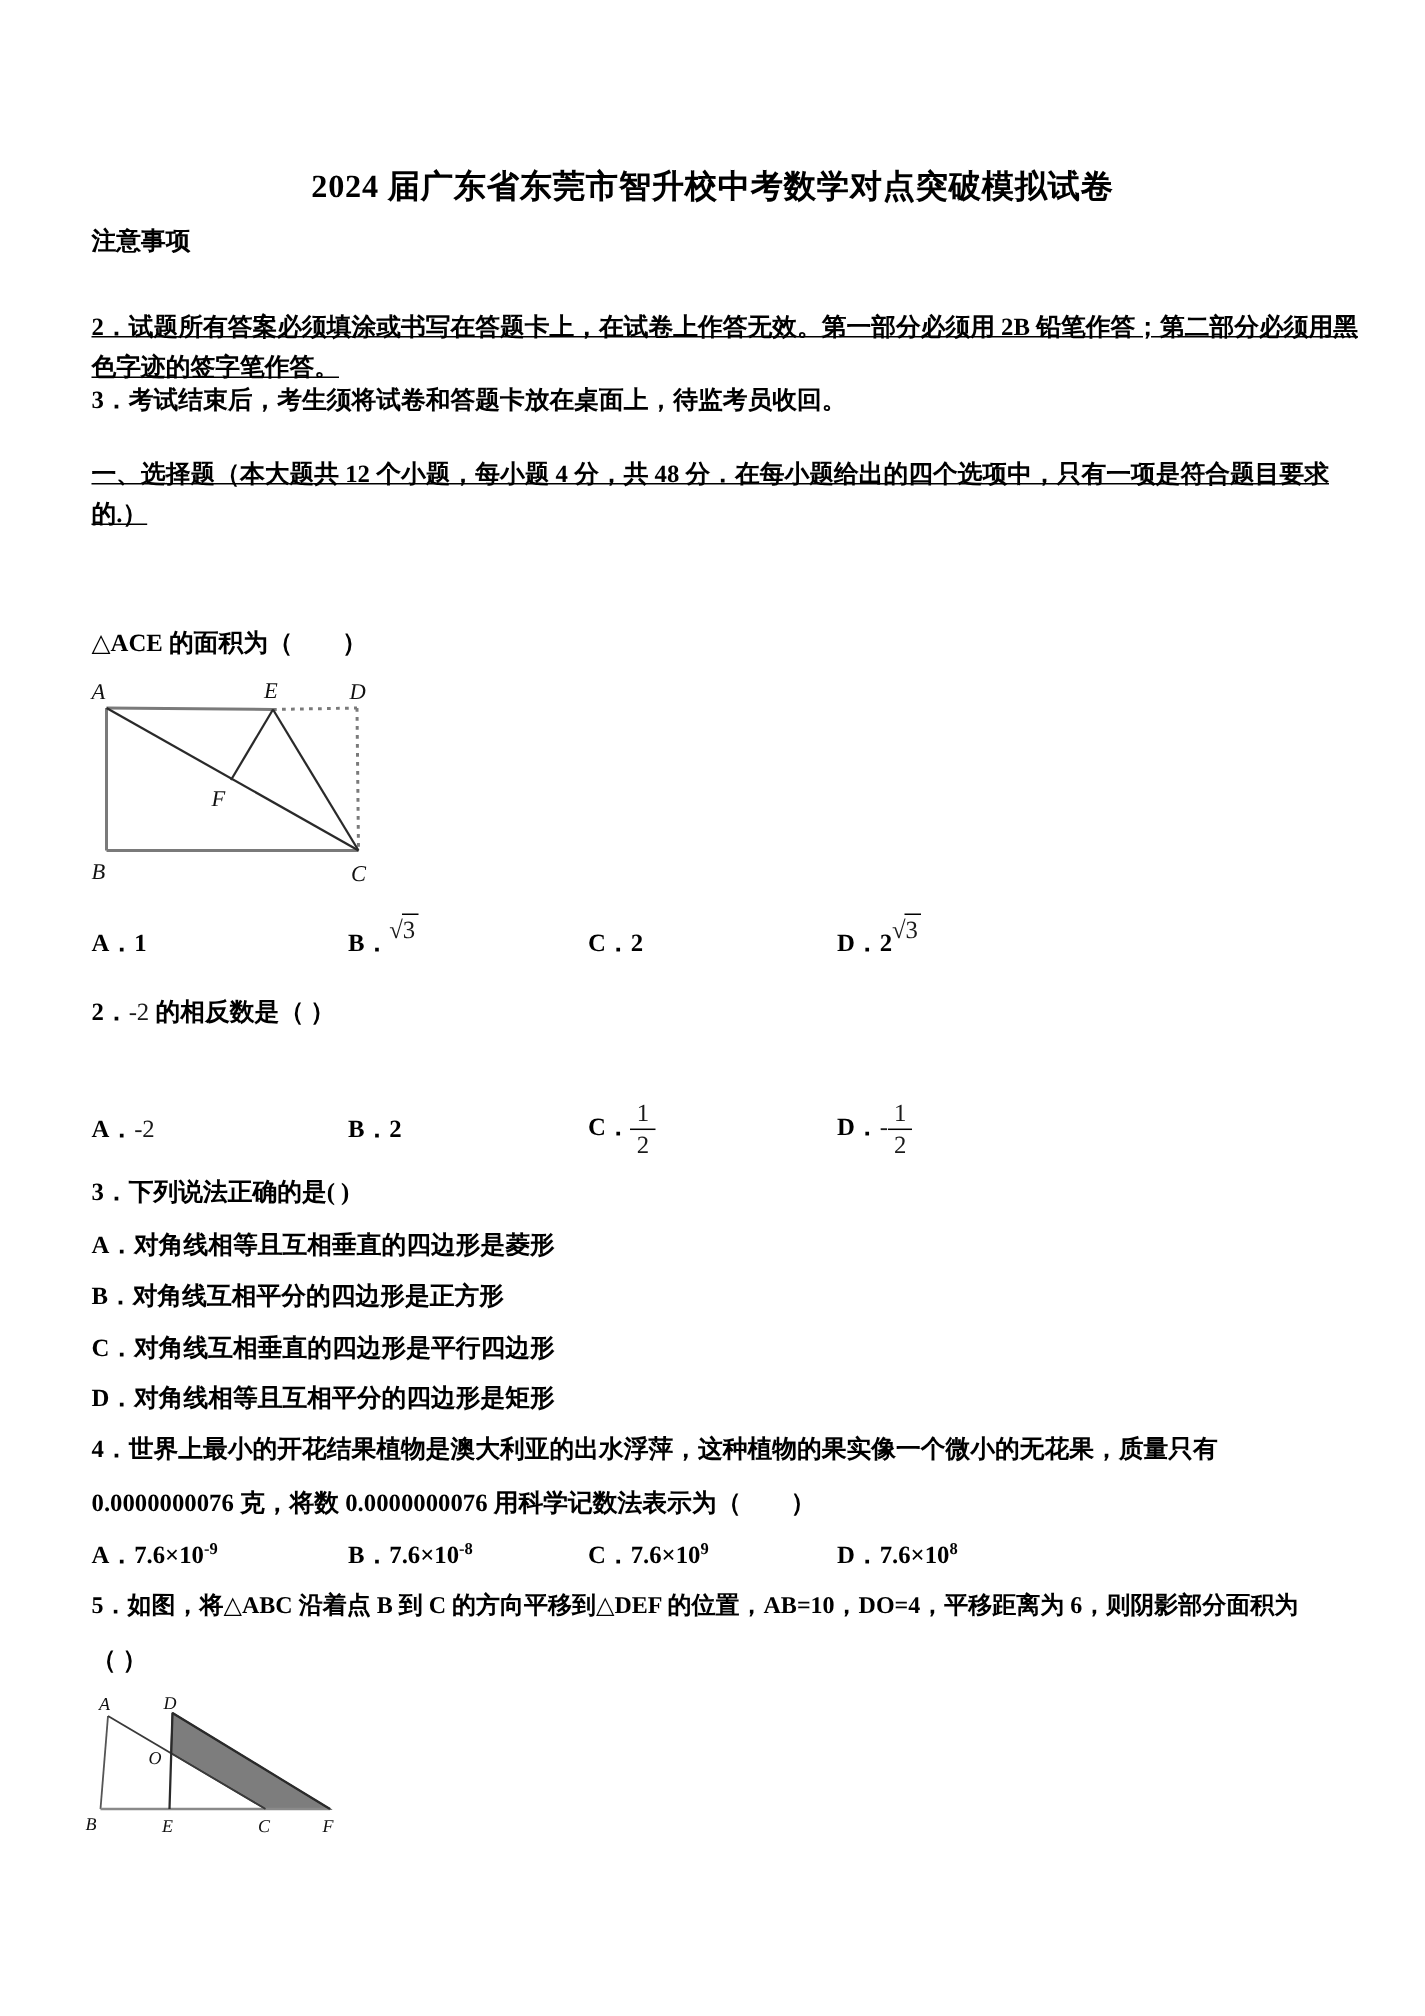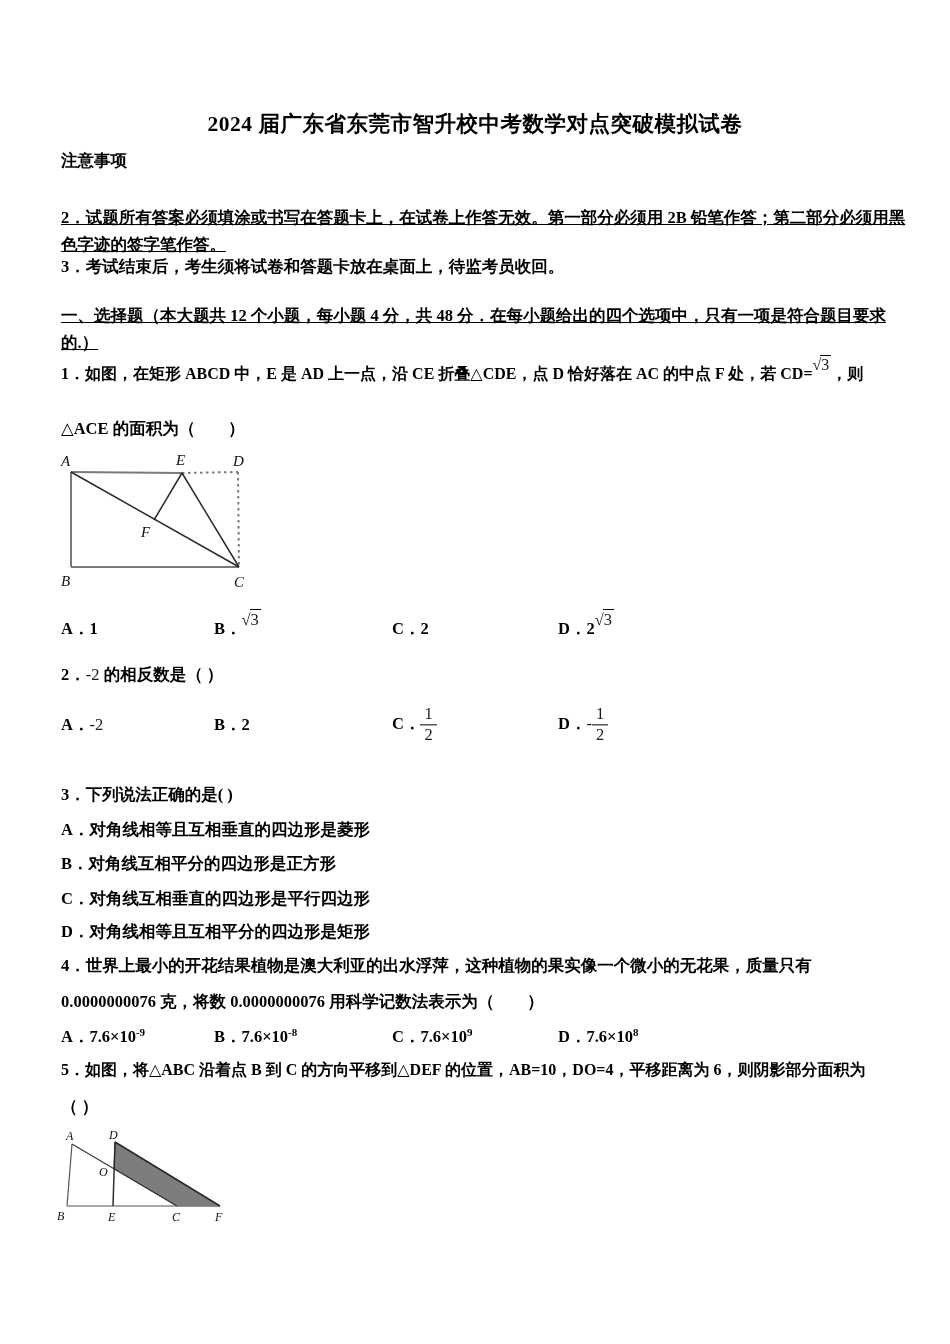--- a/index.html
+++ b/index.html
@@ -23,43 +23,40 @@
   .rcand { display:inline-block; border-top:1.6px solid #000; margin-left:-1px; padding:0 2px 0 1px; }
   .raised { position:relative; top:-9px; }
   
   .math { font-weight:normal; color:#1a1a1a; }
   
   .frac { display:inline-block; text-align:center; vertical-align:middle; font-weight:normal; color:#1a1a1a; line-height:1.1; }
   .num { display:block; border-bottom:1.4px solid #000; padding:0 4px 1px 4px; }
   .den { display:block; padding-top:1px; }
   
   .optrow { position:absolute; left:47px; width:870px; }
-  .optrow .opt { position:absolute; bottom:0; white-space:nowrap; }
-  .c0 { left:0; } .c1 { left:153px;text-align:center; } .c2 { left:331px; } .c3 { left:497px; }
+  .optrow .opt { position:absolute; bottom:0; white-space:nowrap;margin-top:28px; }
+  .c0 { left:0; } .c1 { left:171px;text-align:center; } .c2 { left:331px; } .c3 { left:497px; }
   .row-center .opt { bottom:auto; top:50%; transform:translateY(-50%); }
   sup { font-size:11px; vertical-align:6px; letter-spacing:0; }
   
   svg text { font-family:"Liberation Serif","DejaVu Serif",serif; font-style:italic; font-weight:normal; fill:#111; }
 </style>
 </head>
 <body>
 
 <div class="page">
 
   <div class="abs title" style="top:109px">2024 届广东省东莞市智升校中考数学对点突破模拟试卷</div>
 
   <div class="abs" style="top:150px">注意事项</div>
   <div class="abs wrap para" style="top:204px">2．试题所有答案必须填涂或书写在答题卡上，在试卷上作答无效。第一部分必须用 2B 铅笔作答；第二部分必须用黑色字迹的签字笔作答。</div>
   <div class="abs" style="top:256px">3．考试结束后，考生须将试卷和答题卡放在桌面上，待监考员收回。</div>
 
   <div class="abs wrap para" style="top:302px">一、选择题（本大题共 12 个小题，每小题 4 分，共 48 分．在每小题给出的四个选项中，只有一项是符合题目要求的.）</div>
 
-  <div class="abs" style="top:364px;font-size:16px">
-    <span>1．如图，在矩形 ABCD 中，E 是 AD 上一点，沿 CE 折叠△CDE，点 D 恰好落在 AC 的中点 F 处，若 CD=</span><span class="sqrt raised math"><span class="rsign">√</span><span class="rcand">3</span></span><span>，则</span>
-  </div>
   <div class="abs" style="top:418px">△ACE 的面积为（　　）</div>
 
   <svg class="abs" style="top:450px;left:45px" width="200" height="145" viewBox="0 0 200 145">
 
     <line x1="12" y1="22" x2="123" y2="23" stroke="#7a7a7a" stroke-width="2"></line>
     <line x1="12" y1="22" x2="12" y2="117" stroke="#7a7a7a" stroke-width="2"></line>
     <line x1="12" y1="117" x2="180" y2="117" stroke="#7a7a7a" stroke-width="2"></line>
 
     <line x1="123" y1="23" x2="179" y2="22" stroke="#7a7a7a" stroke-width="2" stroke-dasharray="2.5,3.5"></line>
     <line x1="179" y1="22" x2="180" y2="117" stroke="#7a7a7a" stroke-width="2" stroke-dasharray="2.5,3.5"></line>

